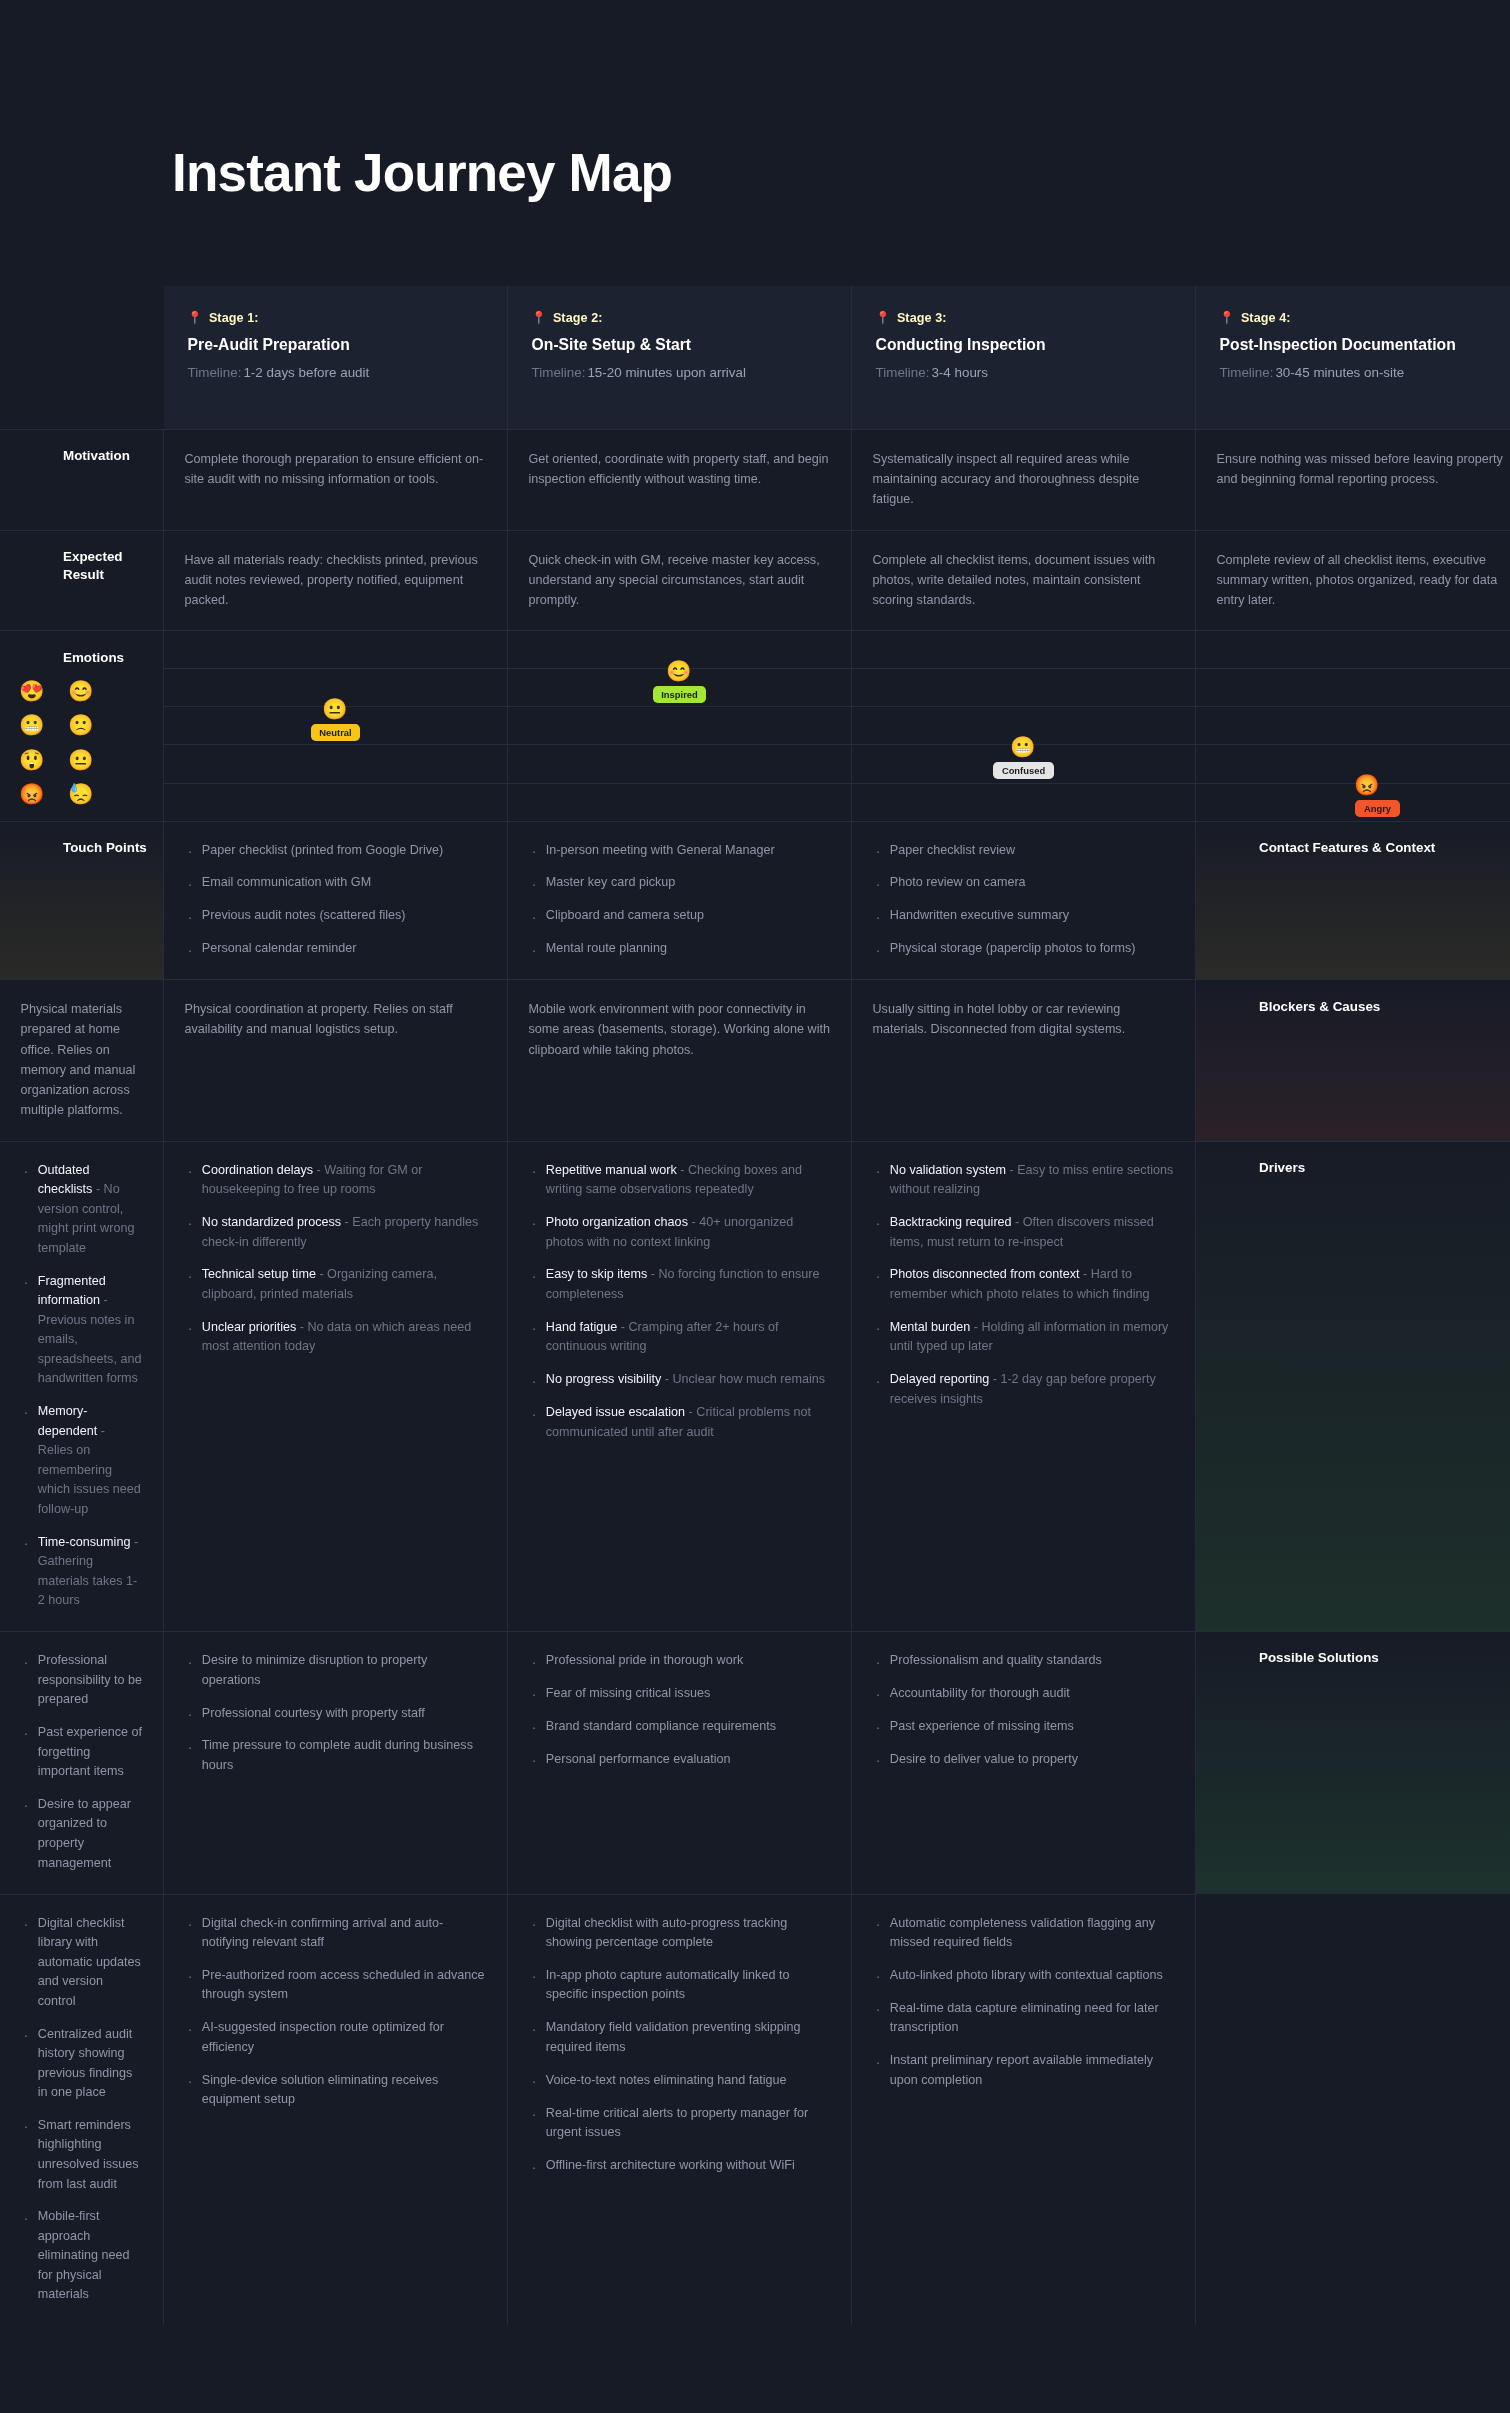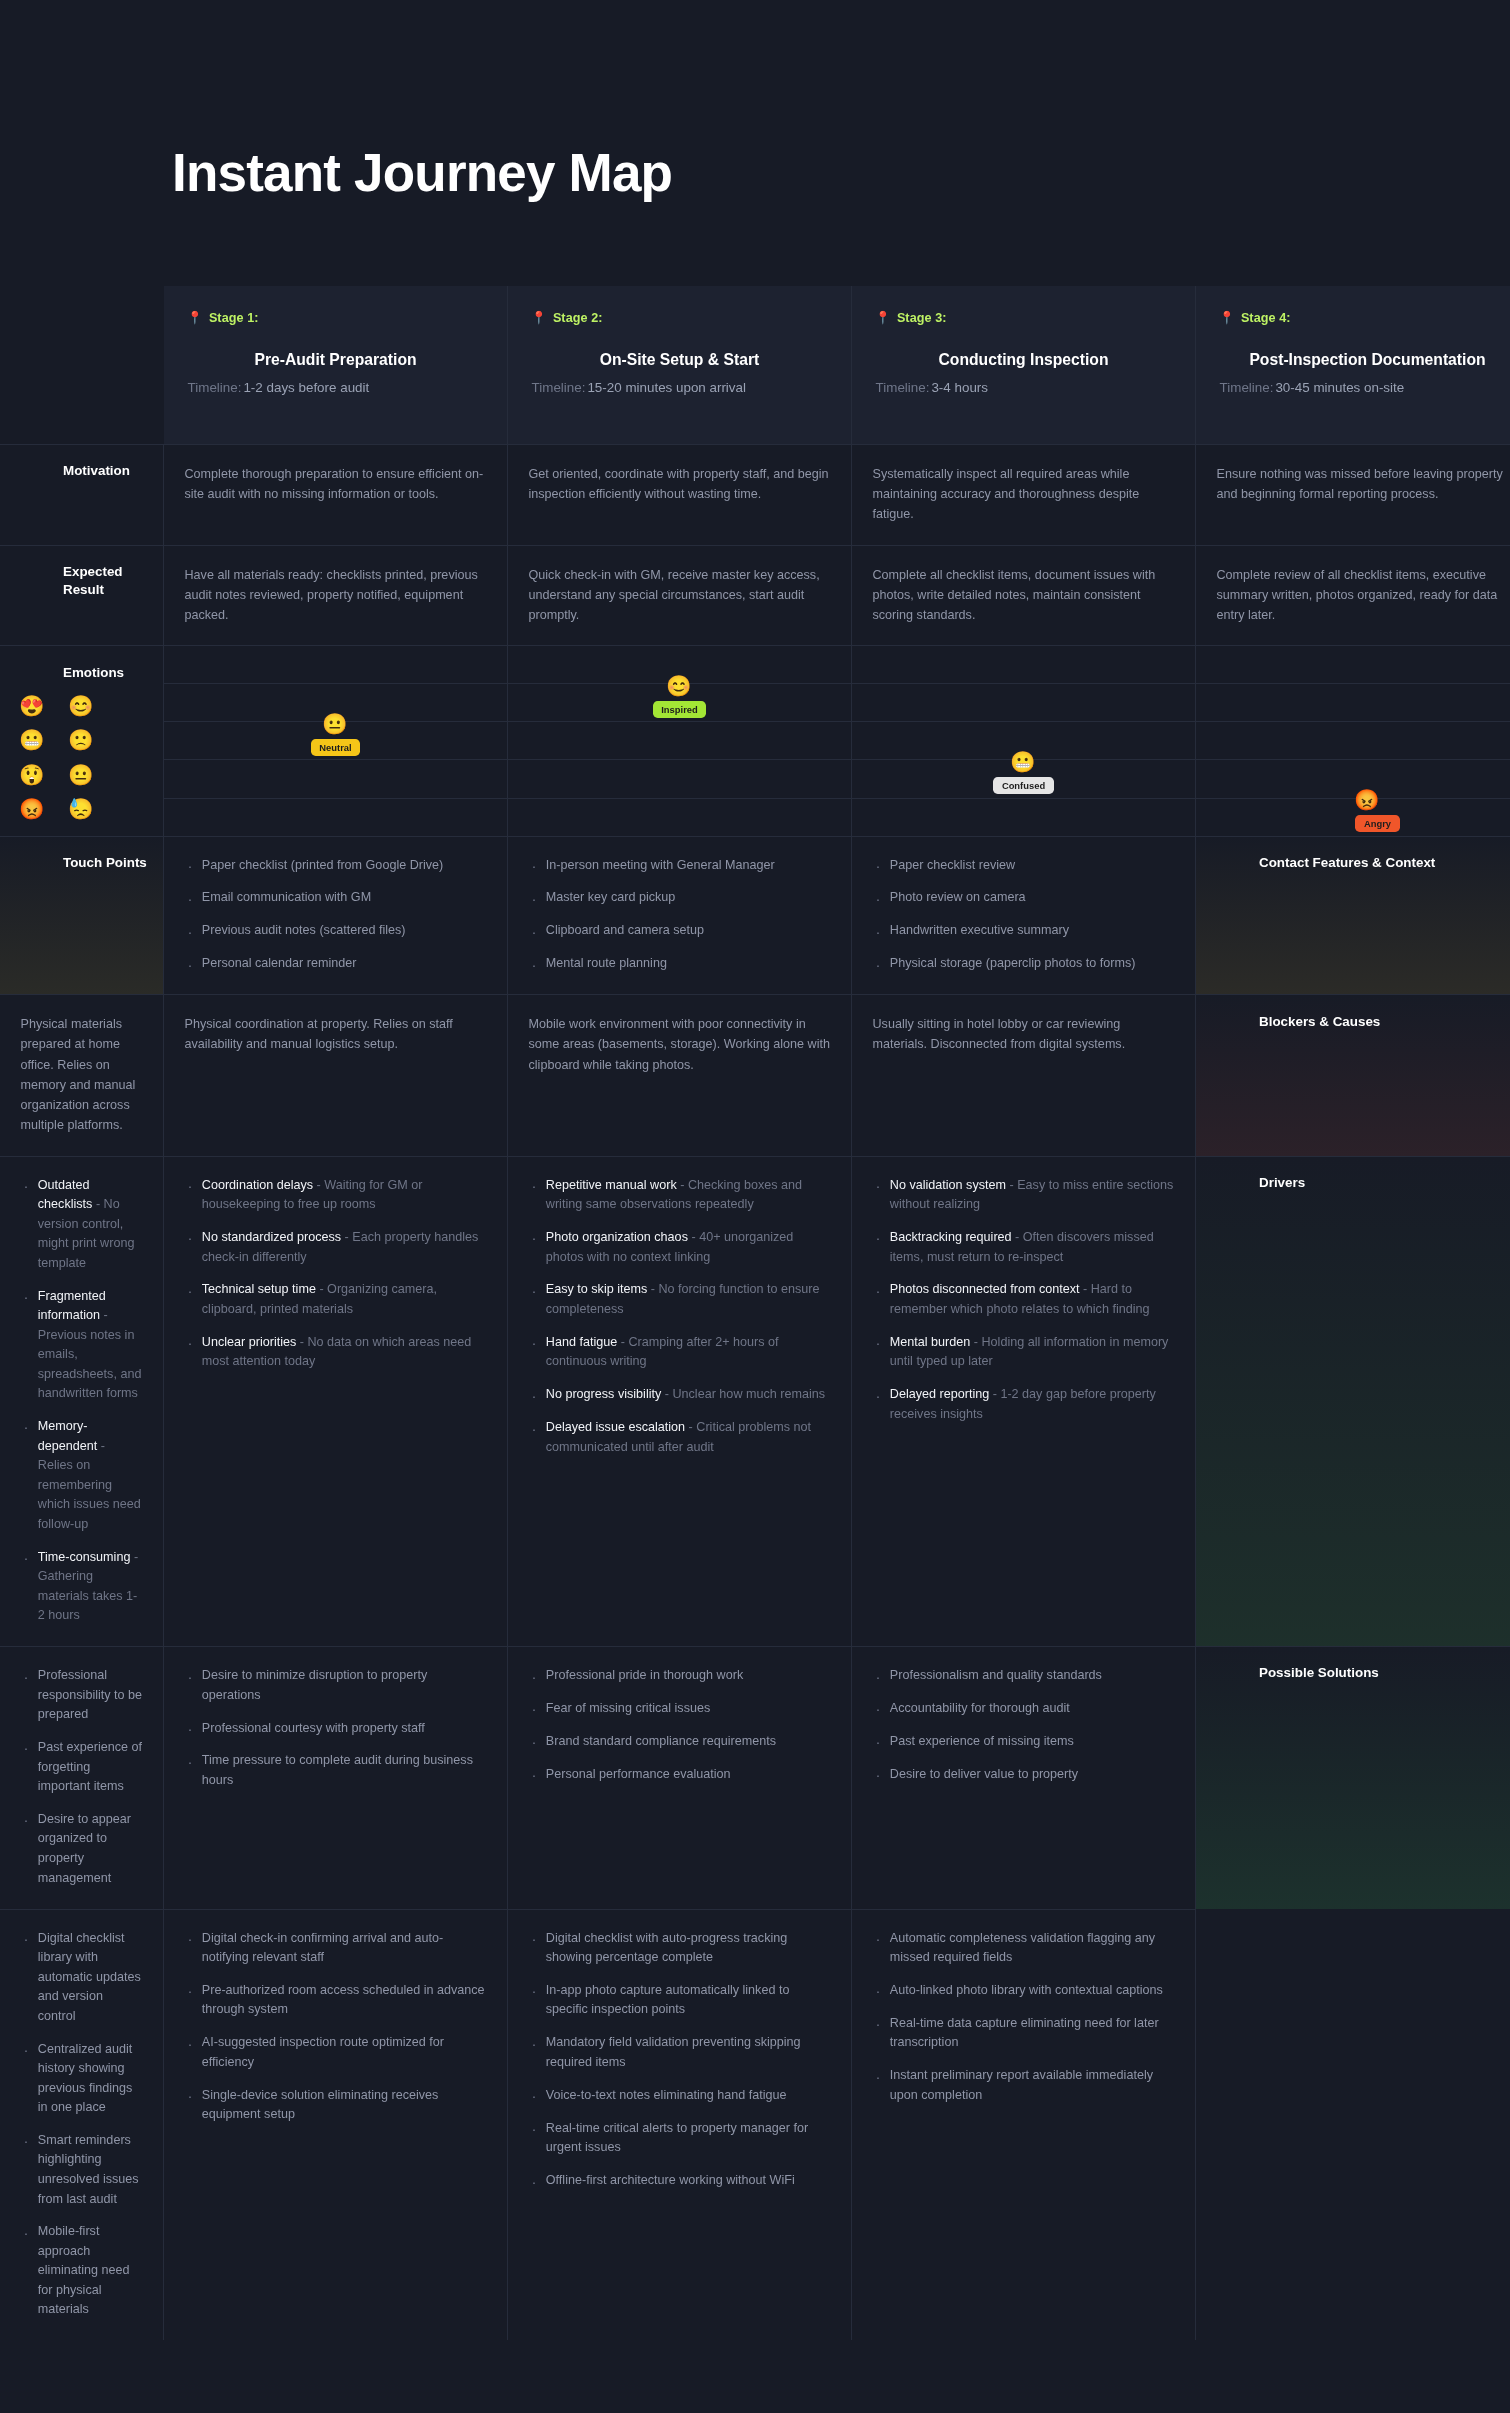--- a/index.html
+++ b/index.html
@@ -56,34 +56,33 @@
 
   
   .corner { border: none; background: transparent; }
   .stagehead {
     background: #1d2230;
     border-top: none;
     border-right: 0.8px solid #262c3b;
     padding: 23.6px 23.6px 49px 23.6px;
   }
   .stagehead .sh-kicker {
-    color: #bef264;
+    color: #fef9c3;
     font-size: 12.6px;
     font-weight: bold;
-    margin-bottom: 26px;
+    margin-bottom: 11px;
     letter-spacing: 0.1px;
   }
   .sh-kicker .pin { margin-right: 5.5px; }
   .stagehead .sh-name {
     color: #ffffff;
     font-size: 15.7px;
     font-weight: bold;
     margin-bottom: 11px;
     white-space: nowrap;
-    text-align: center;
   }
   .stagehead .sh-time {
     color: #6f7689;
     font-size: 13.4px;
     white-space: nowrap;
   }
   .stagehead .sh-time .tl-val { color: #9aa2b4; margin-left: 2px; }
 
   
   .para {

